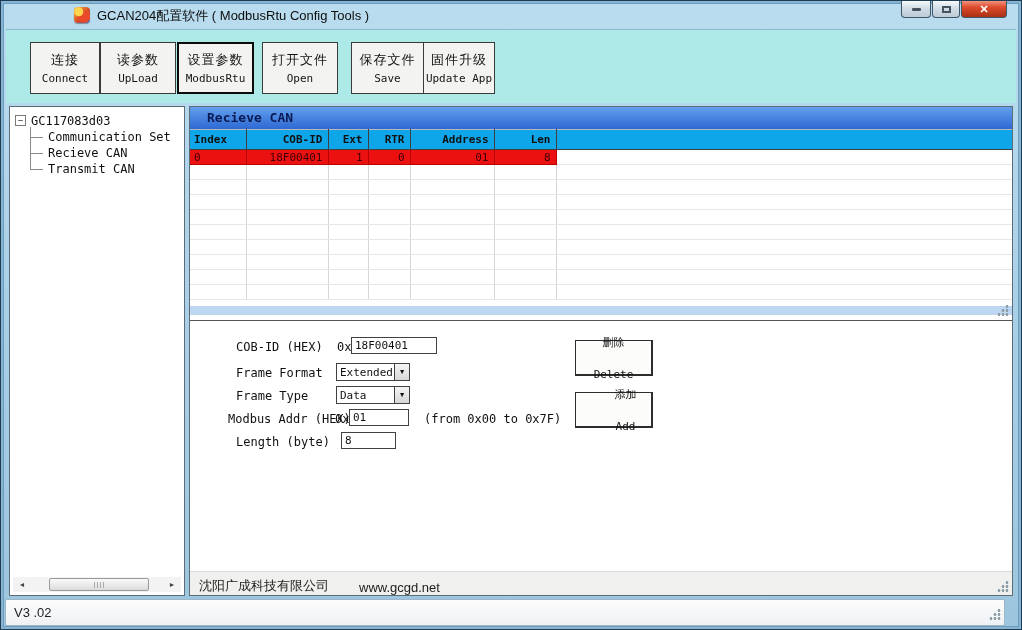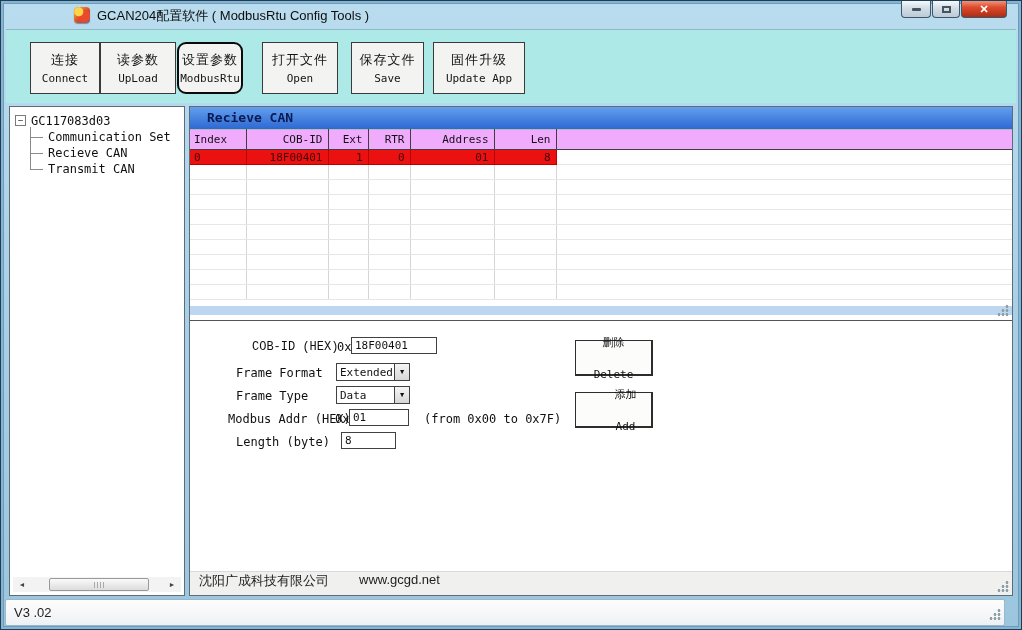--- a/index.html
+++ b/index.html
@@ -67,21 +67,21 @@
   .sthumb::after{ content:""; position:absolute; left:44px; top:3px; width:10px; height:6px;
     background:repeating-linear-gradient(90deg,#aaa 0 1px,rgba(0,0,0,0) 1px 3px); }
   
   .bluebar{ position:absolute; top:0; left:0; right:0; height:22px;
     background:linear-gradient(#639fec,#2d69d3); color:#0a1a55; font-weight:bold;
     font-size:13px; font-family:"DejaVu Sans Mono",monospace; padding:3px 0 0 17px; }
   
   table.grid{ position:absolute; top:22px; left:0; right:0; width:100%;
     border-collapse:collapse; table-layout:fixed;
     font-family:"DejaVu Sans Mono",monospace; font-size:11px; color:#111; }
-  table.grid th{ height:20px; font-weight:normal; background:#f0abfc;
+  table.grid th{ height:20px; font-weight:bold; background:#0ea5e9;
     border-right:1px solid #3f3f3f; border-bottom:1px solid #3f3f3f; border-top:1px solid #b9b9b9; }
   table.grid th.filler, table.grid td.filler{ border-right:none; }
   table.grid td{ height:15px; border-right:1px solid #d6d6d6; border-bottom:1px solid #e7e7e7; }
   tr.selected td{ background:#ec1111; color:#3f0004; border-right-color:#bb0000; border-bottom-color:#bb0000; }
   tr.selected td.filler{ background:#fff; border-bottom-color:#e7e7e7; }
   .al{ text-align:left; padding-left:4px; } .ar{ text-align:right; padding-right:5px; }
   
   .splitter{ position:absolute; top:199px; left:0; right:0; height:9px; background:#bdd7f3; cursor:row-resize; }
   
   .formbox{ position:absolute; top:213px; left:0; right:0; bottom:24px; border-top:1px solid #555;
@@ -93,21 +93,21 @@
   .combo{ position:absolute; height:18px; border:1px solid #414141; background:#fff; display:flex; cursor:pointer; }
   .combo .val{ flex:1; font-size:11px; padding:2px 0 0 3px; }
   .combo .drop{ width:15px; border-left:1px solid #414141;
     background:linear-gradient(#f5f5f5,#d7d7d7); font-size:7px; text-align:center; line-height:16px; color:#111; }
   .fbtn{ position:absolute; width:78px; height:36px; background:#fcfcfa;
     border:1px solid #2d2d2d; border-right-width:2px; border-bottom-width:2px;
     display:flex; flex-direction:column; align-items:center; justify-content:center; gap:18px;
     font-size:11px; color:#141414; cursor:pointer; }
   
   .companybar{ position:absolute; left:0; right:0; bottom:0; height:24px; background:#f0f0ee;
-    border-top:1px solid #d9d9d9; display:flex; align-items:flex-start; gap:30px;
+    border-top:1px solid #d9d9d9; display:flex; align-items:flex-end; gap:30px;
     padding-left:9px; font-size:13px; color:#1d1d1d; }
   
   .versionbar{ position:absolute; left:4px; right:16px; bottom:3px; height:27px;
     background:linear-gradient(#fdfdfd,#eef1f4); border:1px solid #9db6c8; border-radius:2px;
     display:flex; align-items:center; padding-left:8px; font-size:13px; color:#1d1d1d; }
   
   .grip{ position:absolute; width:12px; height:12px;
     background:
      radial-gradient(circle at 10px 2.5px,#8fa0a8 1.2px,rgba(0,0,0,0) 1.7px),
      radial-gradient(circle at 10px 6.5px,#8fa0a8 1.2px,rgba(0,0,0,0) 1.7px),
@@ -139,33 +139,33 @@
 
   <div class="toolbar">
     <div class="tbtn" style="left:24px;width:70px;">
       <span class="zh">连接</span>
       <span class="en">Connect</span>
     </div>
     <div class="tbtn" style="left:94px;width:76px;">
       <span class="zh">读参数</span>
       <span class="en">UpLoad</span>
     </div>
-    <div class="tbtn active" style="left:171px;width:66px;border-radius:9px;">
+    <div class="tbtn active" style="left:171px;width:77px;">
       <span class="zh">设置参数</span>
       <span class="en">ModbusRtu</span>
     </div>
     <div class="tbtn" style="left:256px;width:76px;">
       <span class="zh">打开文件</span>
       <span class="en">Open</span>
     </div>
     <div class="tbtn" style="left:345px;width:73px;">
       <span class="zh">保存文件</span>
       <span class="en">Save</span>
     </div>
-    <div class="tbtn" style="left:427px;width:92px;">
+    <div class="tbtn" style="left:417px;width:72px;">
       <span class="zh">固件升级</span>
       <span class="en">Update App</span>
     </div>
   </div>
 
   <div class="main">
 
     <div class="treepanel">
       <div class="tree">
         <div class="tree-root">
@@ -307,21 +307,21 @@
               <td class="filler"></td>
             </tr>
         </tbody>
       </table>
 
       <div class="splitter">
         <span class="grip" style="right:3px;top:-2px;"></span>
       </div>
 
       <div class="formbox">
-        <span class="flabel" style="left:62px;top:19px;font-family:Liberation Mono, monospace;">COB-ID (HEX)</span>
+        <span class="flabel" style="left:46px;top:19px;">COB-ID (HEX)</span>
         <span class="flabel" style="left:147px;top:19px;">0x</span>
         <input class="ftext" style="left: 161px; top: 16px; width: 86px;" value="18F00401">
 
         <span class="flabel" style="left:46px;top:45px;">Frame Format</span>
         <div class="combo" style="left:146px;top:42px;width:74px;">
           <span class="val">Extended</span>
           <span class="drop">▼</span>
         </div>
 
         <span class="flabel" style="left:46px;top:68px;">Frame Type</span>

